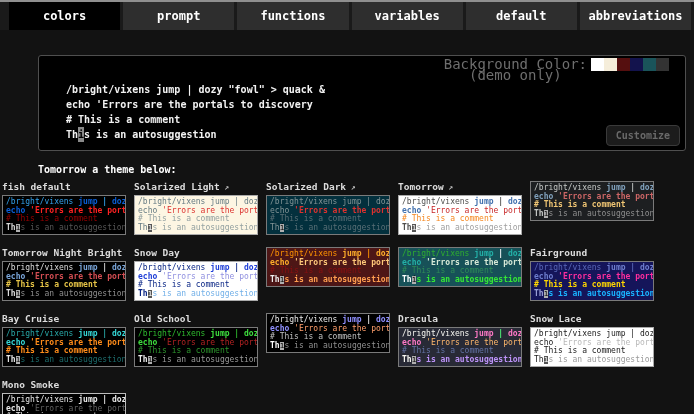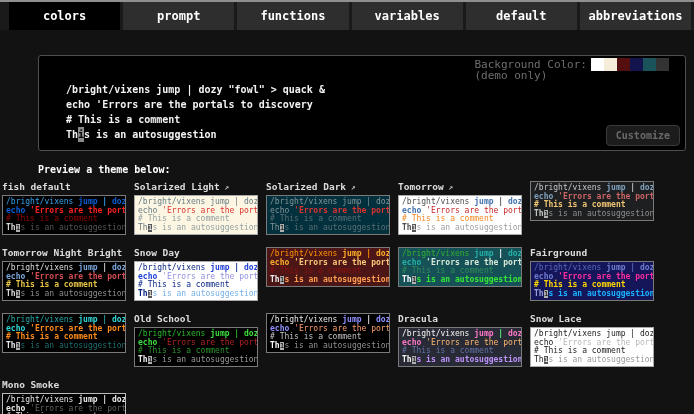--- a/index.html
+++ b/index.html
@@ -8,21 +8,21 @@
   
   .tabbar{display:flex;border-top:2px solid #8f8f8f;background:#1a1a1a;height:30px;
           padding-left:9px;box-sizing:border-box;}
   .tab{flex:1;display:flex;align-items:center;justify-content:center;background:#2e2e2e;
        color:#ffffff;font-size:12px;font-weight:bold;margin-right:3px;cursor:pointer;}
   .tab.active{background:#000000;}
   
   .master{position:relative;margin:25px 8px 0 38px;width:646px;height:94px;background:#000;
           border:1px solid #4f4f4f;border-radius:3px;box-sizing:content-box;}
   .bgc{position:absolute;top:2px;right:3px;display:flex;align-items:flex-start;}
-  .bgc-labels{color:#6e6e6e;font-size:11px;line-height:11px;text-align:left;margin-right:4px;margin-top:1px;}
+  .bgc-labels{color:#6e6e6e;font-size:14px;line-height:11px;text-align:center;margin-right:4px;margin-top:1px;}
   .swatches{display:flex;}
   .swatch{width:13px;height:13px;cursor:pointer;}
   .term-lines{position:absolute;left:27px;top:26px;font-size:10px;font-weight:bold;
               line-height:15px;white-space:pre;}
   .customize{position:absolute;right:5px;bottom:4px;background:#1c1c1c;border:1px solid #3a3a3a;
              color:#696969;font-family:"DejaVu Sans Mono",monospace;font-size:10px;font-weight:bold;
              padding:4px 9px;border-radius:4px;cursor:pointer;}
   
   .section-title{margin:13px 0 6px 38px;color:#ffffff;font-size:10px;font-weight:bold;}
   
@@ -62,21 +62,21 @@
           <div class="swatch" style="background: rgb(19, 19, 77);"></div>
           <div class="swatch" style="background: rgb(26, 84, 90);"></div>
           <div class="swatch" style="background: rgb(51, 51, 51);"></div>
           <div class="swatch" style="background: rgb(0, 0, 0);"></div>
         </div>
     </div>
     <div class="term-lines"><div><span style="color: rgb(242, 242, 242);">/bright/vixens </span><span style="color: rgb(242, 242, 242);">jump</span><span style="color: rgb(242, 242, 242);"> | </span><span style="color: rgb(242, 242, 242);">dozy</span><span style="color: rgb(242, 242, 242);"> "fowl" &gt; quack &amp;</span></div><div><span style="color: rgb(242, 242, 242);">echo</span><span style="color: rgb(242, 242, 242);"> 'Errors are the portals to discovery</span></div><div><span style="color: rgb(242, 242, 242);"># This is a comment</span></div><div><span style="color: rgb(242, 242, 242);">Th</span><span class="cursorblock" style="color: rgb(0, 0, 0); background: rgb(138, 138, 138);">i</span><span style="color: rgb(242, 242, 242);">s is an autosuggestion</span></div></div>
     <button class="customize">Customize</button>
   </div>
 
-  <div class="section-title">Preview a theme below:</div>
+  <div class="section-title">Tomorrow a theme below:</div>
 
   <div class="grid">
       <div class="card">
         <div class="card-title">fish default</div>
         <div class="card-term" style="background: rgb(0, 0, 0); border-color: rgb(122, 122, 122);"><div><span style="color: rgb(51, 162, 236);">/bright/vixens </span><span style="color: rgb(10, 95, 215); font-weight: bold;">jump</span><span style="color: rgb(51, 162, 236); font-weight: bold;"> | </span><span style="color: rgb(10, 95, 215); font-weight: bold;">dozy</span></div><div><span style="color: rgb(10, 95, 215); font-weight: bold;">echo</span><span style="color: rgb(255, 34, 34); font-weight: bold;"> 'Errors are the portals to discovery</span></div><div><span style="color: rgb(153, 0, 0);"># This is a comment</span></div><div><span style="color: rgb(216, 216, 216); font-weight: bold;">Th</span><span class="cursorblock" style="color: rgb(0, 0, 0); background: rgb(176, 176, 176);">i</span><span style="color: rgb(85, 85, 85);">s is an autosuggestion</span></div></div>
       </div>
       <div class="card">
         <div class="card-title">Solarized Light<span class="arrow"> ↗</span></div>
         <div class="card-term" style="background: rgb(253, 246, 227); border-color: rgb(170, 170, 170);"><div><span style="color: rgb(101, 123, 131);">/bright/vixens </span><span style="color: rgb(101, 123, 131);">jump</span><span style="color: rgb(101, 123, 131);"> | </span><span style="color: rgb(101, 123, 131);">dozy</span></div><div><span style="color: rgb(101, 123, 131);">echo</span><span style="color: rgb(220, 50, 47);"> 'Errors are the portals to discovery</span></div><div><span style="color: rgb(147, 161, 161);"># This is a comment</span></div><div><span style="color: rgb(101, 123, 131);">Th</span><span class="cursorblock" style="color: rgb(255, 255, 255); background: rgb(85, 85, 85);">i</span><span style="color: rgb(147, 161, 161);">s is an autosuggestion</span></div></div>
       </div>
@@ -103,20 +103,21 @@
         <div class="card-term" style="background: rgb(77, 22, 22); border-color: rgb(122, 122, 122);"><div><span style="color: rgb(255, 148, 0);">/bright/vixens </span><span style="color: rgb(255, 174, 42); font-weight: bold;">jump</span><span style="color: rgb(255, 148, 0); font-weight: bold;"> | </span><span style="color: rgb(255, 174, 42); font-weight: bold;">dozy</span></div><div><span style="color: rgb(255, 174, 42); font-weight: bold;">echo</span><span style="color: rgb(255, 201, 122); font-weight: bold;"> 'Errors are the portals to discovery</span></div><div><span style="color: rgb(138, 16, 16);"># This is a comment</span></div><div><span style="color: rgb(240, 240, 240); font-weight: bold;">Th</span><span class="cursorblock" style="color: rgb(0, 0, 0); background: rgb(176, 176, 176);">i</span><span style="color: rgb(255, 158, 80); font-weight: bold;">s is an autosuggestion</span></div></div>
       </div>
       <div class="card">
         <div class="card-term" style="background: rgb(23, 81, 88); border-color: rgb(122, 122, 122);"><div><span style="color: rgb(47, 174, 47);">/bright/vixens </span><span style="color: rgb(35, 176, 167); font-weight: bold;">jump</span><span style="color: rgb(255, 255, 255); font-weight: bold;"> | </span><span style="color: rgb(35, 176, 167); font-weight: bold;">dozy</span></div><div><span style="color: rgb(35, 176, 167); font-weight: bold;">echo</span><span style="color: rgb(216, 234, 216); font-weight: bold;"> 'Errors are the portals to discovery</span></div><div><span style="color: rgb(46, 139, 87);"># This is a comment</span></div><div><span style="color: rgb(255, 255, 255); font-weight: bold;">Th</span><span class="cursorblock" style="color: rgb(0, 0, 0); background: rgb(176, 176, 176);">i</span><span style="color: rgb(53, 232, 53); font-weight: bold;">s is an autosuggestion</span></div></div>
       </div>
       <div class="card">
         <div class="card-title">Fairground</div>
         <div class="card-term" style="background: rgb(21, 21, 90); border-color: rgb(122, 122, 122);"><div><span style="color: rgb(89, 104, 184);">/bright/vixens </span><span style="color: rgb(111, 127, 208); font-weight: bold;">jump</span><span style="color: rgb(89, 104, 184); font-weight: bold;"> | </span><span style="color: rgb(111, 127, 208); font-weight: bold;">dozy</span></div><div><span style="color: rgb(111, 127, 208); font-weight: bold;">echo</span><span style="color: rgb(255, 46, 158); font-weight: bold;"> 'Errors are the portals to discovery</span></div><div><span style="color: rgb(255, 215, 0); font-weight: bold;"># This is a comment</span></div><div><span style="color: rgb(154, 160, 216); font-weight: bold;">Th</span><span class="cursorblock" style="color: rgb(0, 0, 0); background: rgb(176, 176, 176);">i</span><span style="color: rgb(25, 179, 255); font-weight: bold;">s is an autosuggestion</span></div></div>
       </div>
       <div class="card">
+        <div class="card-title">Bay Cruise</div>
         <div class="card-term" style="background: rgb(0, 0, 0); border-color: rgb(122, 122, 122);"><div><span style="color: rgb(40, 168, 168);">/bright/vixens </span><span style="color: rgb(53, 216, 216); font-weight: bold;">jump</span><span style="color: rgb(40, 168, 168); font-weight: bold;"> | </span><span style="color: rgb(53, 216, 216); font-weight: bold;">dozy</span></div><div><span style="color: rgb(53, 216, 216); font-weight: bold;">echo</span><span style="color: rgb(255, 140, 26); font-weight: bold;"> 'Errors are the portals to discovery</span></div><div><span style="color: rgb(255, 140, 26); font-weight: bold;"># This is a comment</span></div><div><span style="color: rgb(232, 232, 232); font-weight: bold;">Th</span><span class="cursorblock" style="color: rgb(0, 0, 0); background: rgb(176, 176, 176);">i</span><span style="color: rgb(29, 109, 109);">s is an autosuggestion</span></div></div>
       </div>
       <div class="card">
         <div class="card-title">Old School</div>
         <div class="card-term" style="background: rgb(0, 0, 0); border-color: rgb(122, 122, 122);"><div><span style="color: rgb(46, 184, 46);">/bright/vixens </span><span style="color: rgb(62, 222, 62); font-weight: bold;">jump</span><span style="color: rgb(46, 184, 46); font-weight: bold;"> | </span><span style="color: rgb(62, 222, 62); font-weight: bold;">dozy</span></div><div><span style="color: rgb(62, 222, 62); font-weight: bold;">echo</span><span style="color: rgb(178, 34, 34);"> 'Errors are the portals to discovery</span></div><div><span style="color: rgb(45, 150, 45);"># This is a comment</span></div><div><span style="color: rgb(240, 240, 240); font-weight: bold;">Th</span><span class="cursorblock" style="color: rgb(0, 0, 0); background: rgb(176, 176, 176);">i</span><span style="color: rgb(154, 154, 154);">s is an autosuggestion</span></div></div>
       </div>
       <div class="card">
         <div class="card-term" style="background: rgb(0, 0, 0); border-color: rgb(122, 122, 122);"><div><span style="color: rgb(232, 232, 232);">/bright/vixens </span><span style="color: rgb(144, 144, 255); font-weight: bold;">jump</span><span style="color: rgb(232, 232, 232); font-weight: bold;"> | </span><span style="color: rgb(144, 144, 255); font-weight: bold;">dozy</span></div><div><span style="color: rgb(144, 144, 255); font-weight: bold;">echo</span><span style="color: rgb(255, 158, 107);"> 'Errors are the portals to discovery</span></div><div><span style="color: rgb(192, 192, 192);"># This is a comment</span></div><div><span style="color: rgb(255, 255, 255); font-weight: bold;">Th</span><span class="cursorblock" style="color: rgb(0, 0, 0); background: rgb(176, 176, 176);">i</span><span style="color: rgb(144, 144, 144);">s is an autosuggestion</span></div></div>
       </div>
       <div class="card">

